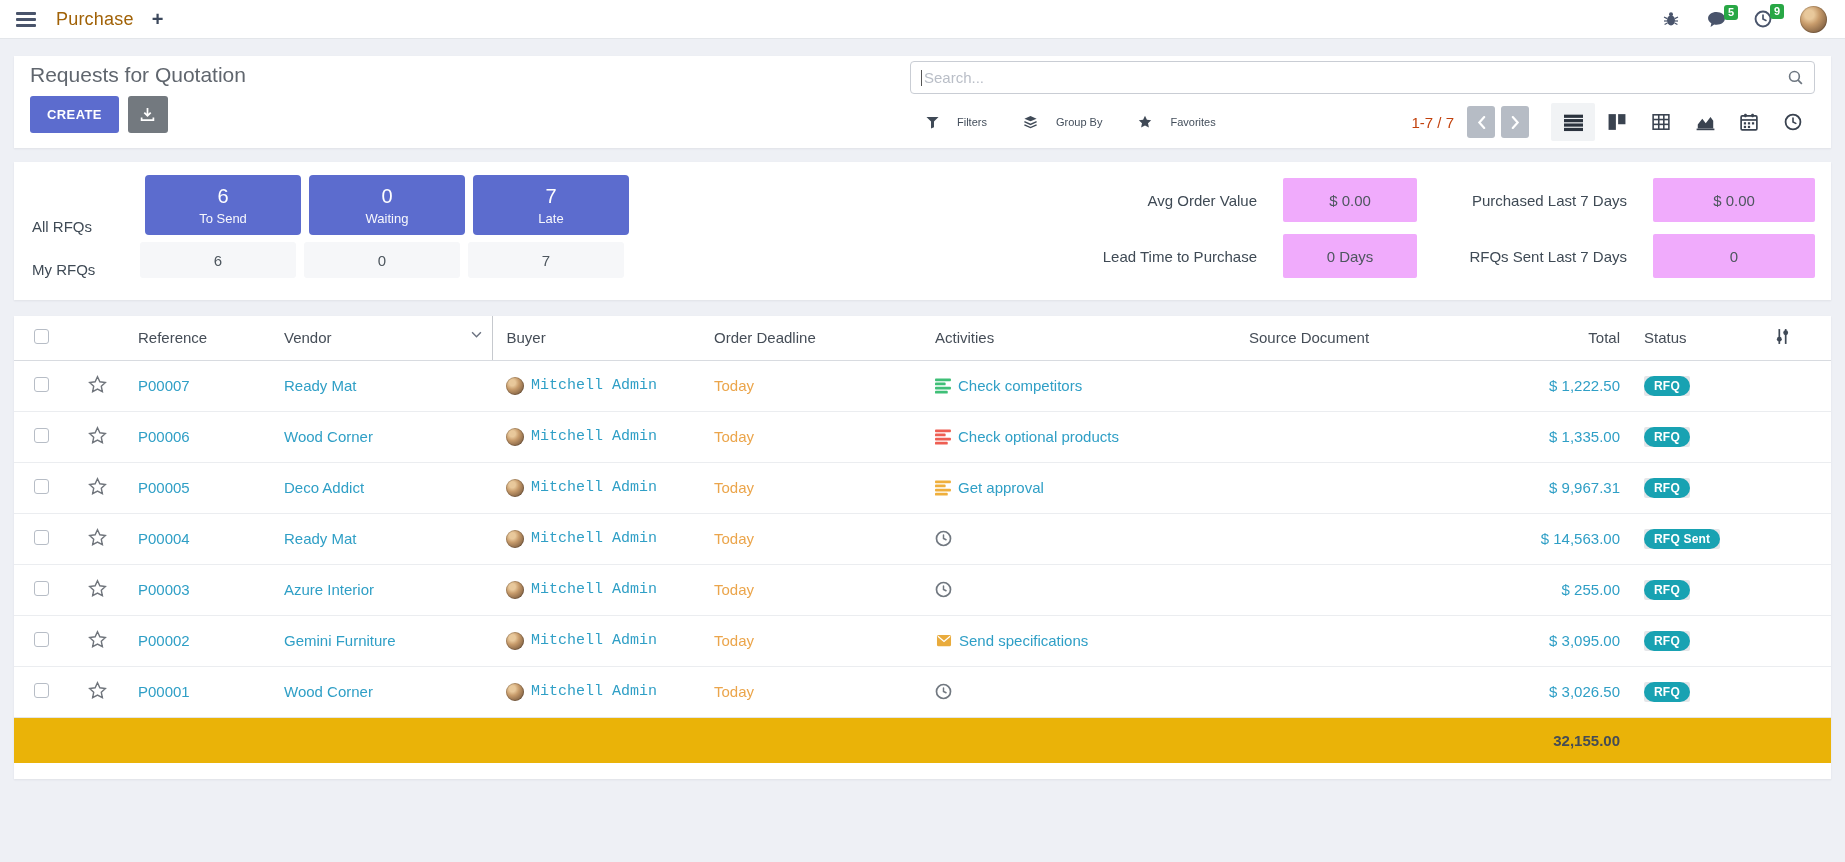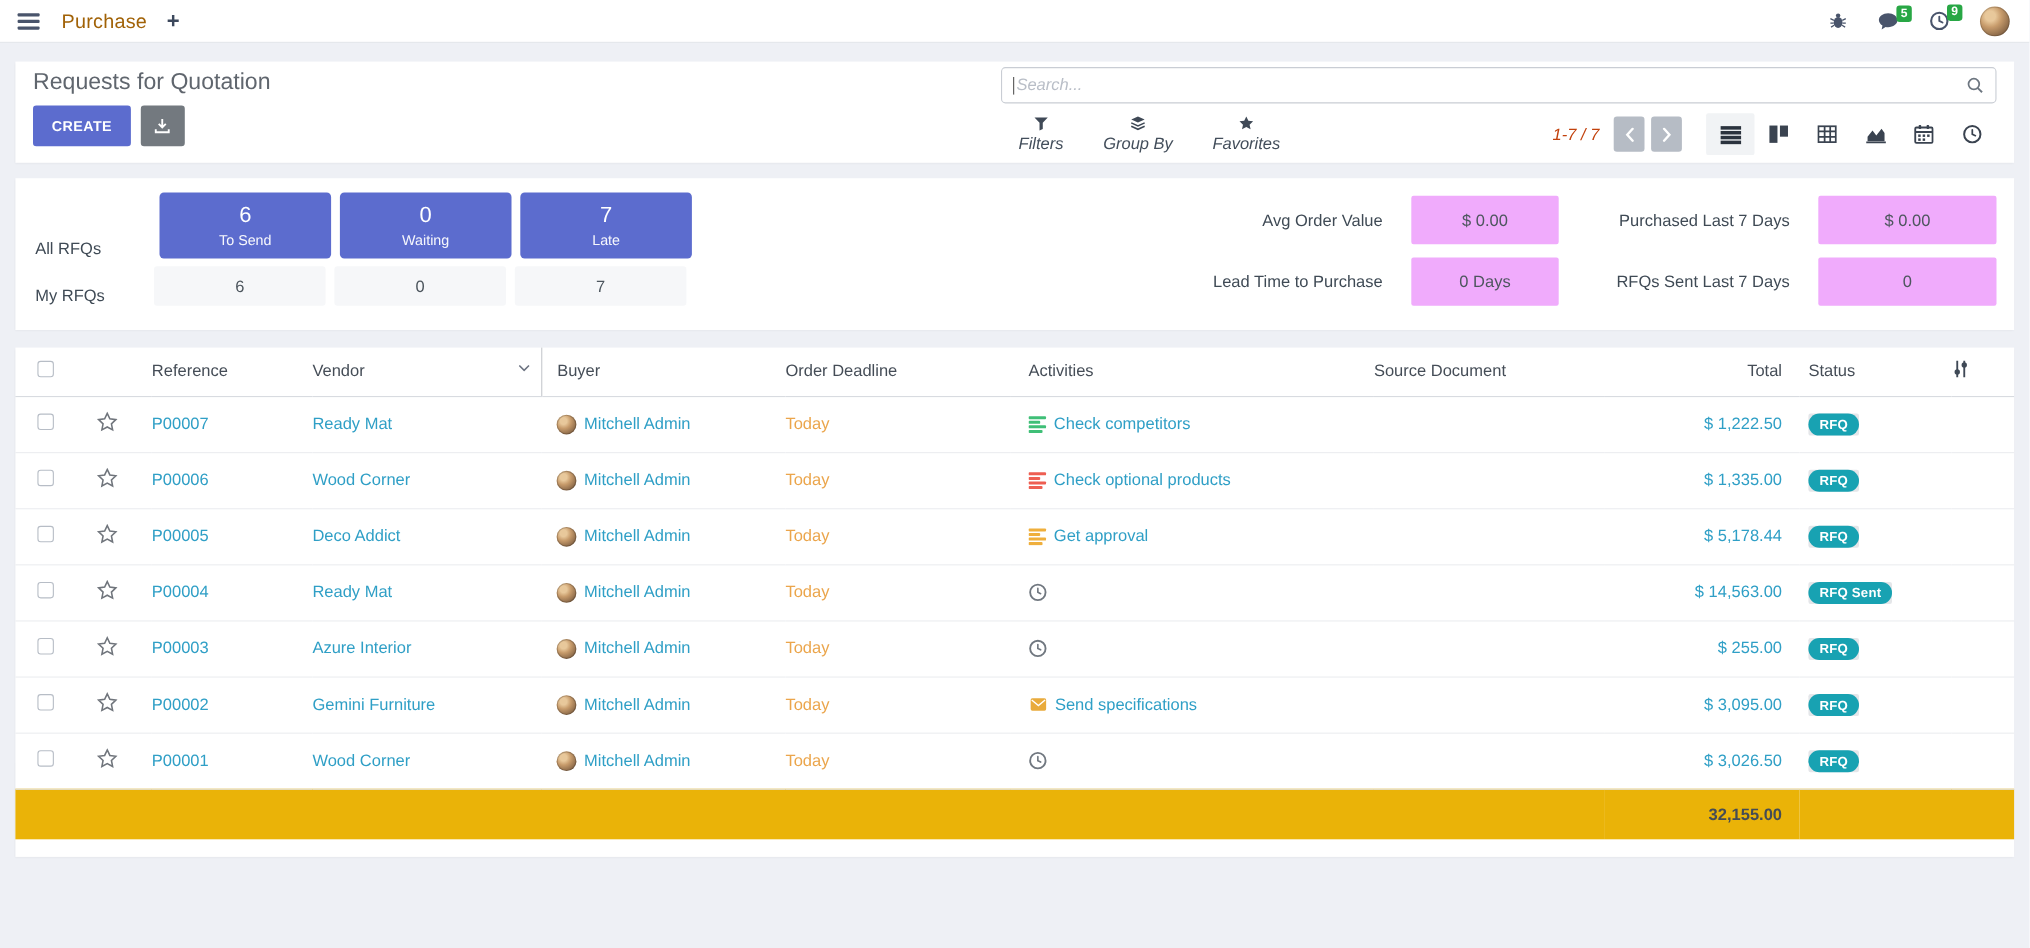--- a/index.html
+++ b/index.html
@@ -27,28 +27,28 @@
 
   
   .control-panel { margin-top:17px; height:92px; position:relative; padding:5px 16px; }
   .page-title { font-size:21px; font-weight:400; color:#60666e; margin-top:2px; }
   .cp-buttons { position:absolute; left:16px; top:40px; display:flex; gap:9px; }
   .btn { border:none; border-radius:3px; cursor:pointer; display:inline-flex; align-items:center; justify-content:center; }
   .btn-create { background:#5c6cce; color:#fff; font-size:13px; font-weight:bold;
                 letter-spacing:.4px; padding:0 17px; height:37px; }
   .btn-export { background:#73797f; width:40px; height:37px; }
 
-  .cp-right { position:absolute; left:896px; right:16px; top:5px;font-style:italic; }
+  .cp-right { position:absolute; left:896px; right:16px; top:5px; }
   .search-box { height:33px; border:1px solid #c9cdd4; border-radius:4px; background:#fff;
                 display:flex; align-items:center; padding:0 10px; }
   .text-caret { width:1px; height:16px; background:#555; margin-right:2px; }
   .search-ph { color:#b9bec7; font-size:15px; flex:1; }
   .cp-bottom { margin-top:9px; display:flex; align-items:center; justify-content:space-between; }
   .filter-group { display:flex; align-items:center; gap:36px; padding-left:16px; }
-  .filter-item { display:flex; align-items:center; gap:3px; font-size:15px; color:#434e5b; cursor:pointer;flex-direction:column; }
+  .filter-item { display:flex; align-items:center; gap:18px; font-size:11px; color:#434e5b; cursor:pointer; }
   .pager-group { display:flex; align-items:center; }
   .pager-text { font-size:15px; color:#c2410c; margin-right:13px; }
   .pager-btn { width:28px; height:32px; background:#b6bcc5; border:none; border-radius:3px;
                display:inline-flex; align-items:center; justify-content:center; cursor:pointer; }
   .pager-btn + .pager-btn { margin-left:6px; }
   .switcher { display:flex; align-items:center; margin-left:22px; }
   .sw-item { width:44px; height:38px; display:inline-flex; align-items:center; justify-content:center; cursor:pointer; }
   .sw-item.active { background:#f1f3f5; border-radius:2px; }
 
   
@@ -85,21 +85,21 @@
   th.h-buyer { border-left:1px solid #c6c9ce; padding-left:14px; }
   th.h-total { text-align:right; padding-right:16px; }
   td { height:51px; vertical-align:middle; font-size:15px; border-top:1px solid #ebedf0; padding:0; }
   tr.data-row td { cursor:pointer; }
   .cell-pad { padding-left:16px; }
   .chk { width:15px; height:15px; border:1px solid #b7bdc6; border-radius:3px; background:#fff;
          display:inline-block; margin-left:20px; cursor:pointer; }
   th .chk { margin-left:20px; }
   .star { display:inline-flex; margin-left:18px; cursor:pointer; }
   a.rec-link { color:#2f9fc6; text-decoration:none; cursor:pointer; }
-  .buyer-cell { display:flex; align-items:center; gap:7px; padding-left:14px; }
+  .buyer-cell { display:flex; align-items:center; gap:7px; padding-left:14px;font-family:Liberation Mono, monospace; }
   .mini-avatar { width:18px; height:18px; border-radius:50%; flex:none;
       background: radial-gradient(circle at 35% 32%, #e8c89b 0 18%, #c79b6b 40%, #8d6b4a 72%, #5f4732 100%);
       box-shadow: inset 0 0 0 1px rgba(0,0,0,.18); }
   .deadline { color:#eba54b; }
   .act-cell { display:flex; align-items:center; gap:6px; padding-left:16px; color:#2f9fc6; }
   .total-cell { text-align:right; padding-right:16px; color:#2f9fc6; }
   .badge-wrap { display:inline-block; background:#e4e6e9; border-radius:2px; margin-left:8px; }
   .badge { display:block; background:#18a2b2; color:#fff; font-size:12px; font-weight:bold;
            border-radius:10rem; padding:3px 10px; letter-spacing:.2px; }
   tr.footer-row td { background:#eab308; border-top:1px solid #e3e5e9; height:46px; }
@@ -450,21 +450,21 @@
           <svg class="act-tasks act-yellow" viewBox="0 0 16 16" width="17" height="17">
                 <rect x="0" y="1.3" width="15" height="2.6" rx="0.8"></rect>
                 <rect x="0" y="5.2" width="10" height="2.6" rx="0.8"></rect>
                 <rect x="0" y="9.1" width="15" height="2.6" rx="0.8"></rect>
                 <rect x="0" y="13" width="12" height="2.6" rx="0.8"></rect>
               </svg>
           <span>Get approval</span>
             </span>
           </td>
         <td><span></span></td>
-        <td class="total-cell">$ 5,178.44</td>
+        <td class="total-cell">$ 9,967.31</td>
         <td><span class="badge-wrap"><span class="badge">RFQ</span></span></td>
         <td></td>
       </tr>
 
       <tr class="data-row">
         <td><span class="chk"></span></td>
         <td><span class="star">
               <svg viewBox="0 0 16 16" width="19" height="19">
                 <path d="M8 1.5l2 4.2 4.6.6-3.4 3.2.9 4.6L8 11.9 3.9 14.1l.9-4.6L1.4 6.3l4.6-.6z" fill="none" stroke="#70757c" stroke-width="1.2"></path>
               </svg>

